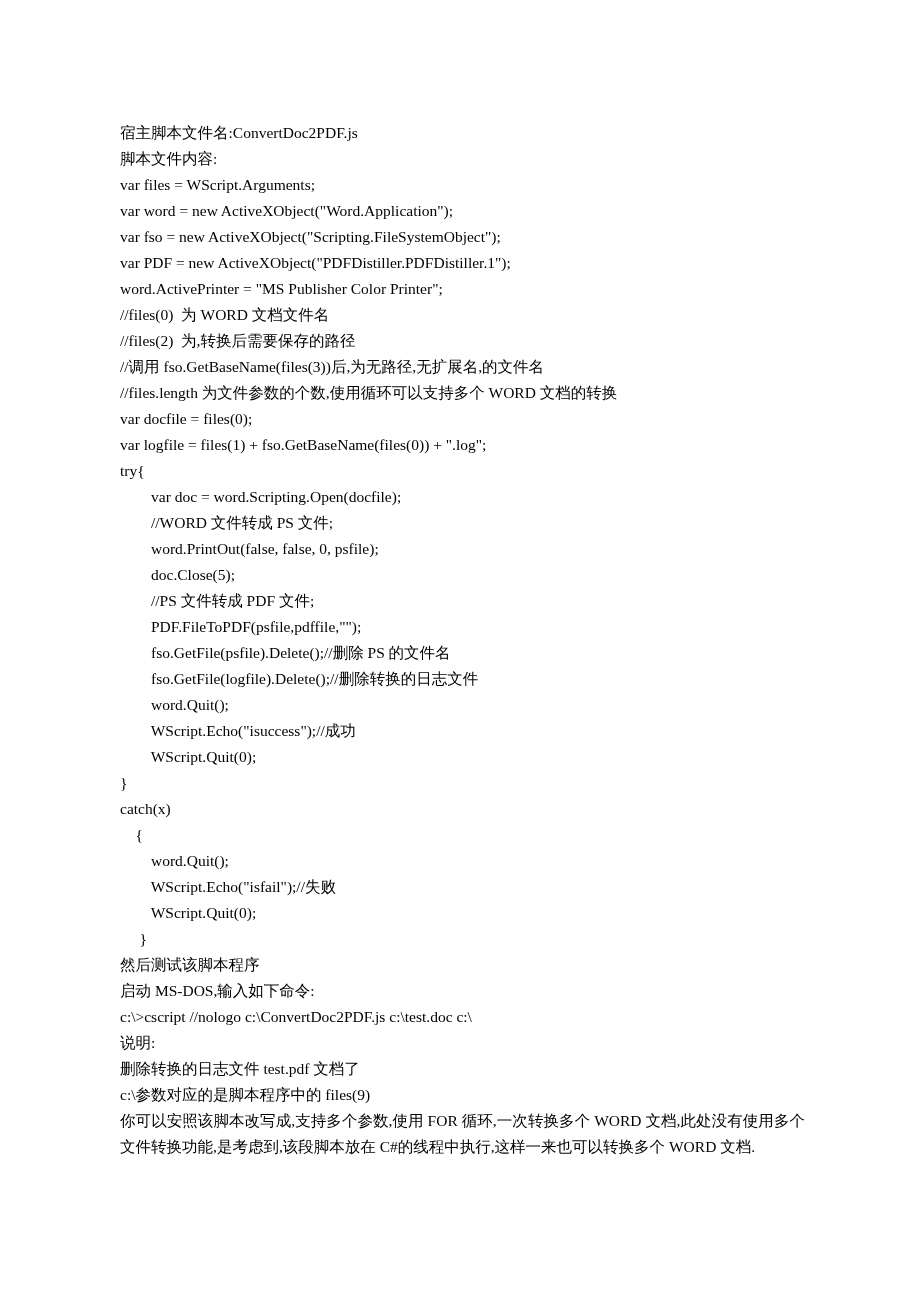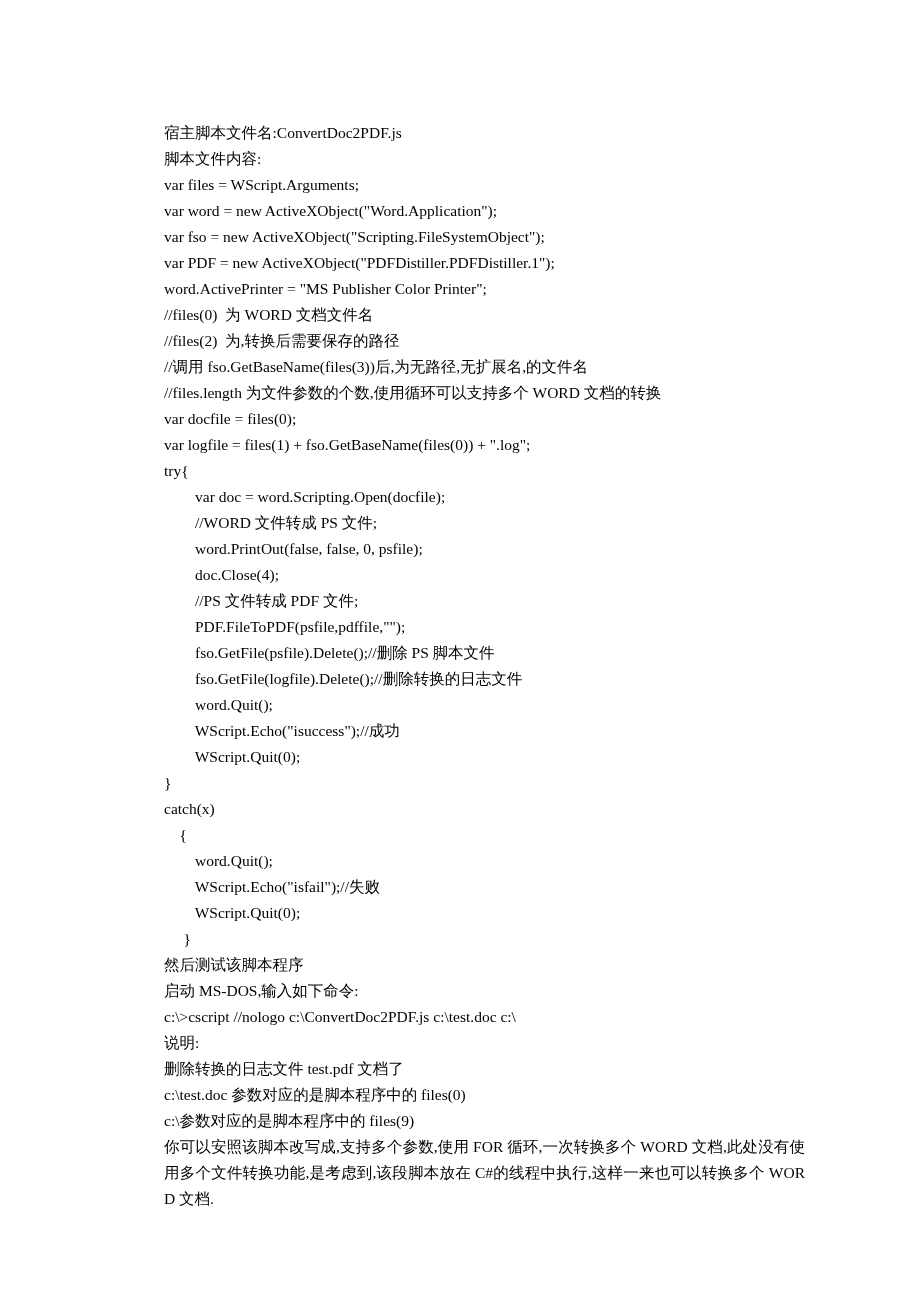--- a/index.html
+++ b/index.html
@@ -13,21 +13,20 @@
     box-sizing: border-box;
     padding: 120px 115px 60px 120px;
     font-family: "Songti SC", SimSun, "Times New Roman", serif;
     font-size: 15.5px;
     line-height: 26px;
     color: #000;
   }
   .line {
     white-space: pre;
     word-break: break-all;
-    margin-left: 44px;
   }
 </style>
 </head>
 <body>
 
 <div id="doc">
     <div class="line">宿主脚本文件名:ConvertDoc2PDF.js</div>
     <div class="line">脚本文件内容:</div>
     <div class="line">var files = WScript.Arguments;</div>
     <div class="line">var word = new ActiveXObject("Word.Application");</div>
@@ -37,36 +36,35 @@
     <div class="line">//files(0)  为 WORD 文档文件名</div>
     <div class="line">//files(2)  为,转换后需要保存的路径</div>
     <div class="line">//调用 fso.GetBaseName(files(3))后,为无路径,无扩展名,的文件名</div>
     <div class="line">//files.length 为文件参数的个数,使用循环可以支持多个 WORD 文档的转换</div>
     <div class="line">var docfile = files(0);</div>
     <div class="line">var logfile = files(1) + fso.GetBaseName(files(0)) + ".log";</div>
     <div class="line">try{</div>
     <div class="line">        var doc = word.Scripting.Open(docfile);</div>
     <div class="line">        //WORD 文件转成 PS 文件;</div>
     <div class="line">        word.PrintOut(false, false, 0, psfile);</div>
-    <div class="line">        doc.Close(4);</div>
+    <div class="line">        doc.Close(5);</div>
     <div class="line">        //PS 文件转成 PDF 文件;</div>
     <div class="line">        PDF.FileToPDF(psfile,pdffile,"");</div>
-    <div class="line">        fso.GetFile(psfile).Delete();//删除 PS 脚本文件</div>
+    <div class="line">        fso.GetFile(psfile).Delete();//删除 PS 的文件名</div>
     <div class="line">        fso.GetFile(logfile).Delete();//删除转换的日志文件</div>
     <div class="line">        word.Quit();</div>
     <div class="line">        WScript.Echo("isuccess");//成功</div>
     <div class="line">        WScript.Quit(0);</div>
     <div class="line">}</div>
     <div class="line">catch(x)</div>
     <div class="line">    {</div>
     <div class="line">        word.Quit();</div>
     <div class="line">        WScript.Echo("isfail");//失败</div>
     <div class="line">        WScript.Quit(0);</div>
     <div class="line">     }</div>
     <div class="line">然后测试该脚本程序</div>
     <div class="line">启动 MS-DOS,输入如下命令:</div>
     <div class="line">c:\&gt;cscript //nologo c:\ConvertDoc2PDF.js c:\test.doc c:\</div>
     <div class="line">说明:</div>
     <div class="line">删除转换的日志文件 test.pdf 文档了</div>
-    <div class="line">c:\test.doc 参数对应的是脚本程序中的 files(0)</div>
     <div class="line">c:\参数对应的是脚本程序中的 files(9)</div>
     <div class="line" style="white-space: normal; text-align: justify;">你可以安照该脚本改写成,支持多个参数,使用 FOR 循环,一次转换多个 WORD 文档,此处没有使用多个文件转换功能,是考虑到,该段脚本放在 C#的线程中执行,这样一来也可以转换多个 WORD 文档.</div>
   </div>
 
 </body></html>

